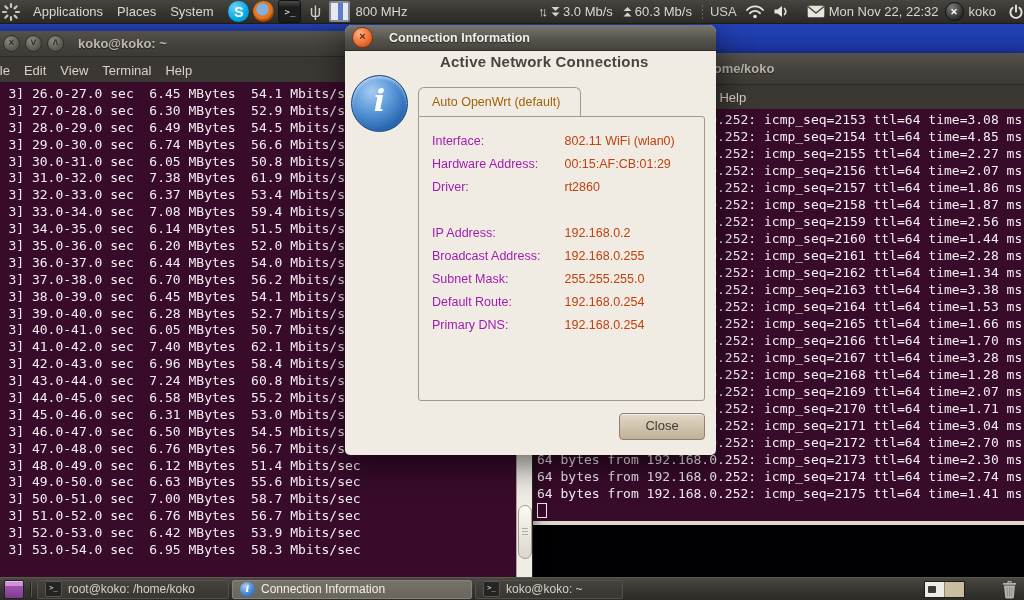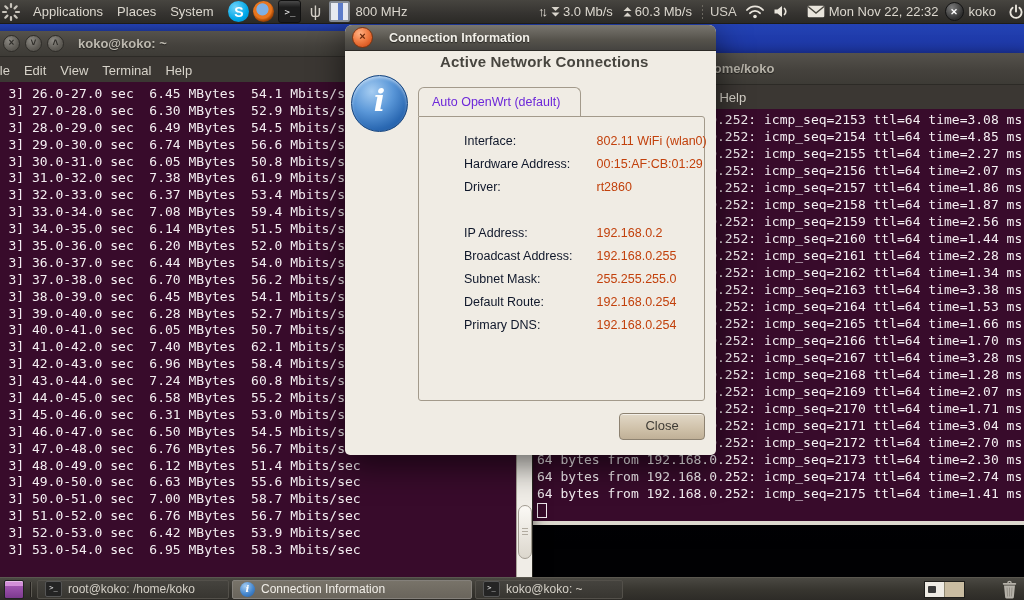--- a/index.html
+++ b/index.html
@@ -61,25 +61,25 @@
     border:1px solid #7e3410;color:#6b2a0c;font-weight:bold;font-size:11px;line-height:17px;text-align:center;}
   #dlg-title{margin-left:16px;font-size:12.5px;font-weight:bold;color:#f2f0e9;text-shadow:0 1px 1px rgba(0,0,0,.55);}
   #dlg-info-icon{position:absolute;left:6px;top:50px;width:55px;height:55px;border-radius:50%;
     background:radial-gradient(circle at 36% 28%,#a6cdf2,#5a97d8 40%,#2a68b2 72%,#1b4f93);
     border:1px solid #16457f;box-shadow:inset 0 2px 3px rgba(255,255,255,.5);}
   #dlg-info-icon::after{content:"i";position:absolute;left:0;right:0;top:7px;text-align:center;
     font-family:"DejaVu Serif",serif;font-style:italic;font-weight:bold;font-size:30px;color:#fff;}
   #dlg-heading{position:absolute;left:73px;top:28px;font-size:15px;font-weight:bold;color:#47453f;letter-spacing:.2px;margin-left:22px;}
   #dlg-tab{position:absolute;left:73px;top:62px;width:163px;height:29px;background:#f0ece4;
     border:1px solid #a39a8b;border-bottom:none;border-radius:6px 6px 0 0;z-index:2;
-    font-size:12.5px;color:#6d28d9;line-height:29px;padding-left:13px;box-sizing:border-box;}
+    font-size:12.5px;color:#a16207;line-height:29px;padding-left:13px;box-sizing:border-box;}
   #dlg-frame{position:absolute;left:73px;top:91px;width:287px;height:285px;border:1px solid #a39a8b;
     border-radius:0 3px 3px 3px;box-sizing:border-box;padding:13px 0 0 13px;}
   .field-row{height:23px;line-height:23px;font-size:12.5px;white-space:nowrap;}
-  .field-label{display:inline-block;width:129px;color:#0f172a;margin-left:32px;}
+  .field-label{display:inline-block;width:129px;color:#a21caf;}
   .field-value{color:#c2410c;}
   .field-gap{height:23px;}
   #dlg-close-btn{position:absolute;left:274px;top:388px;width:84px;height:25px;border-radius:4px;cursor:pointer;
     background:linear-gradient(#e2d8c7,#cfc1a9 60%,#c2b29а);background:linear-gradient(#e2d8c7,#cfc1a9 60%,#c0b097);
     border:1px solid #8d8271;box-shadow:inset 0 1px 0 rgba(255,255,255,.6);
     font-size:13px;color:#3e3b35;text-align:center;line-height:24px;}
 
   
   #top-panel{position:absolute;left:0;top:0;width:1024px;height:24px;z-index:5;
     background:linear-gradient(#474540,#353330 60%,#2b2a26);border-bottom:1px solid #1d1c19;

